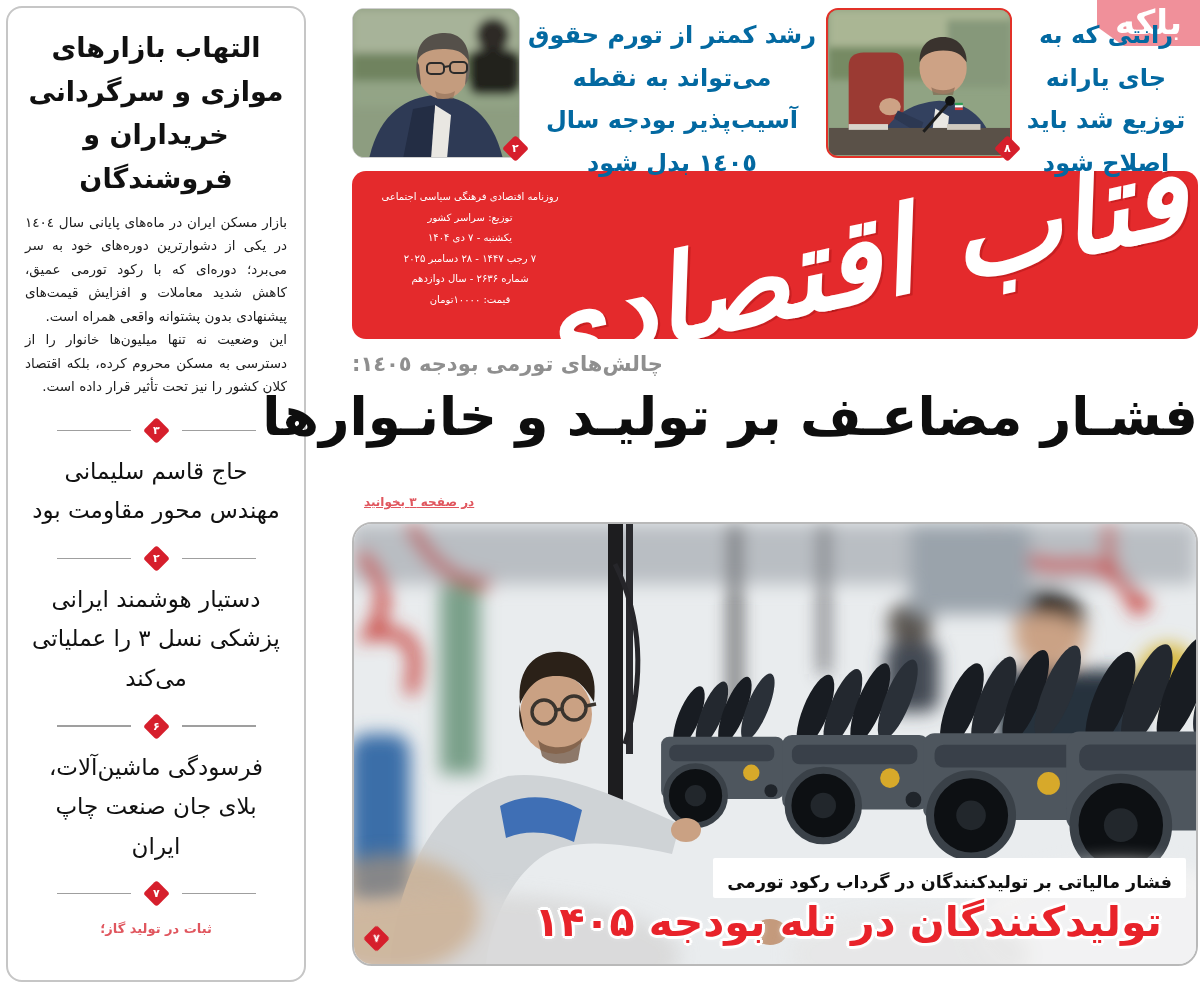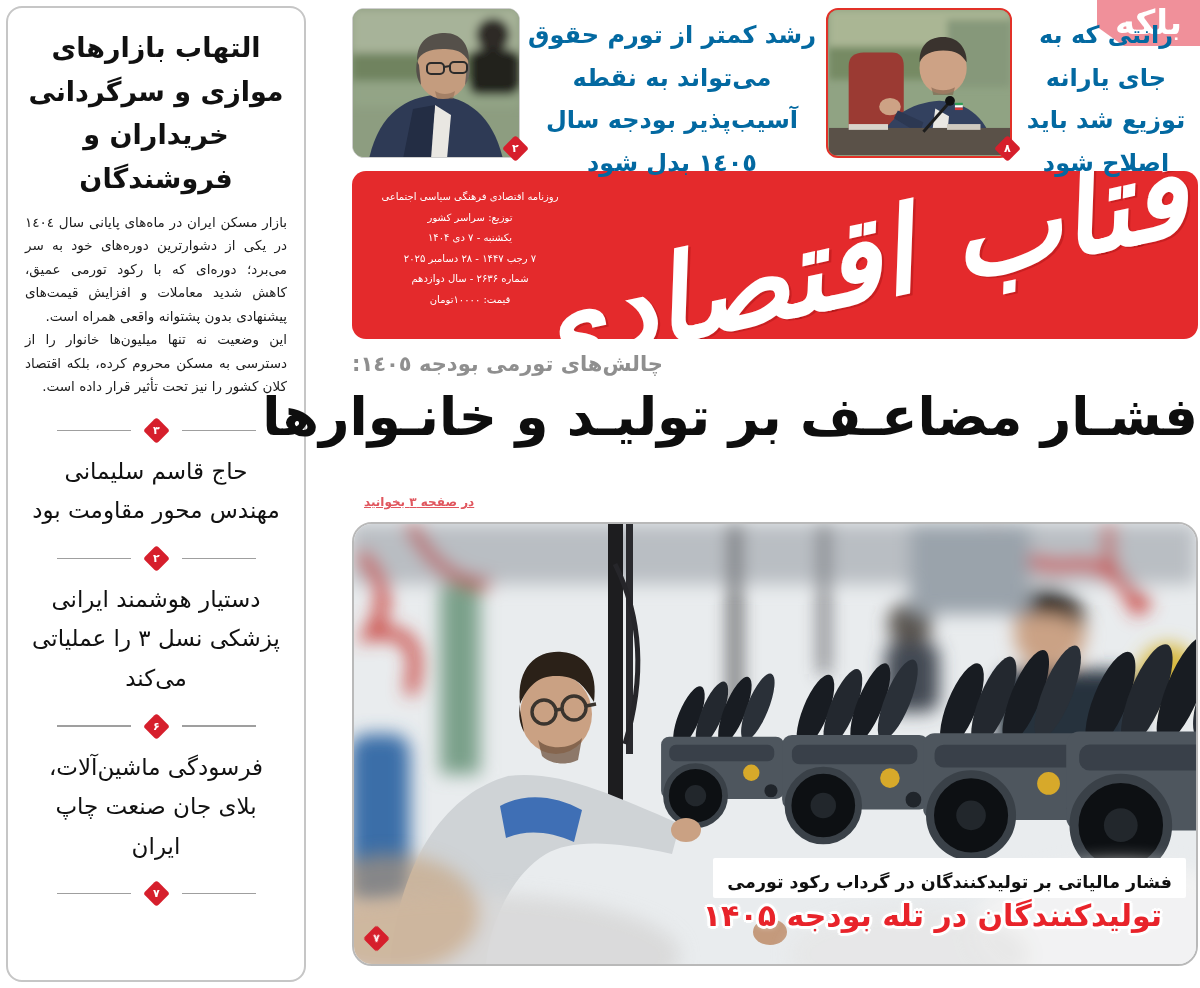--- a/index.html
+++ b/index.html
@@ -52,21 +52,21 @@
             font-size:21px; font-weight:bold; color:#8f8f8f; }
   .lead-headline { position:absolute; left:352px; top:386px; width:846px; text-align:left;
                    font-size:53px; font-weight:900; color:#0e0e0e; white-space:nowrap; letter-spacing:-1px; }
   .read-more { position:absolute; left:364px; top:495px; font-size:12px; font-weight:bold; color:#e0565e; direction:rtl;text-decoration:underline; }
 
   
   .main-photo { position:absolute; left:352px; top:522px; width:846px; height:444px; border-radius:20px;
                 border:2px solid #b9b9b9; overflow:hidden; background:#e9ecee; }
   .main-caption { position:absolute; right:10px; top:334px; background:#fff; color:#101010;
                   font-size:17.5px; font-weight:bold; padding:14px 14px 6px; border-radius:2px; direction:rtl; z-index:3; }
-  .main-overlay { position:absolute; right:34px; top:374px; font-size:30px; font-weight:900; color:#e8232a; direction:rtl; z-index:3;
+  .main-overlay { position:absolute; right:34px; top:374px; font-size:41px; font-weight:900; color:#e8232a; direction:rtl; z-index:3;
                   text-shadow:-2px -2px 0 #fff,2px -2px 0 #fff,-2px 2px 0 #fff,2px 2px 0 #fff,0 -3px 0 #fff,0 3px 0 #fff,-3px 0 0 #fff,3px 0 0 #fff,0 0 7px #fff; }
   .main-badge { position:absolute; left:13px; bottom:16px; z-index:3; }
   svg { display:block; }
 </style>
 </head>
 <body>
 
 <div class="page">
 
   <aside class="left-col">
@@ -101,20 +101,21 @@
     </div>
     <h3 class="side-item-title">فرسودگی ماشین‌آلات، بلای جان صنعت چاپ ایران</h3>
 
     <div class="divider" style="margin-top:18px">
       <div class="line"></div>
       <div class="diamond">
           <span>۷</span>
         </div>
       <div class="line"></div>
     </div>
+    <div class="side-kicker">ثبات در تولید گاز؛</div>
 
   </aside>
 
   <div class="watermark">
     <span>بلکه</span>
   </div>
 
   <div class="photo photo1">
     <svg viewBox="0 0 168 150" width="168" height="150" preserveAspectRatio="none">
       <defs>

